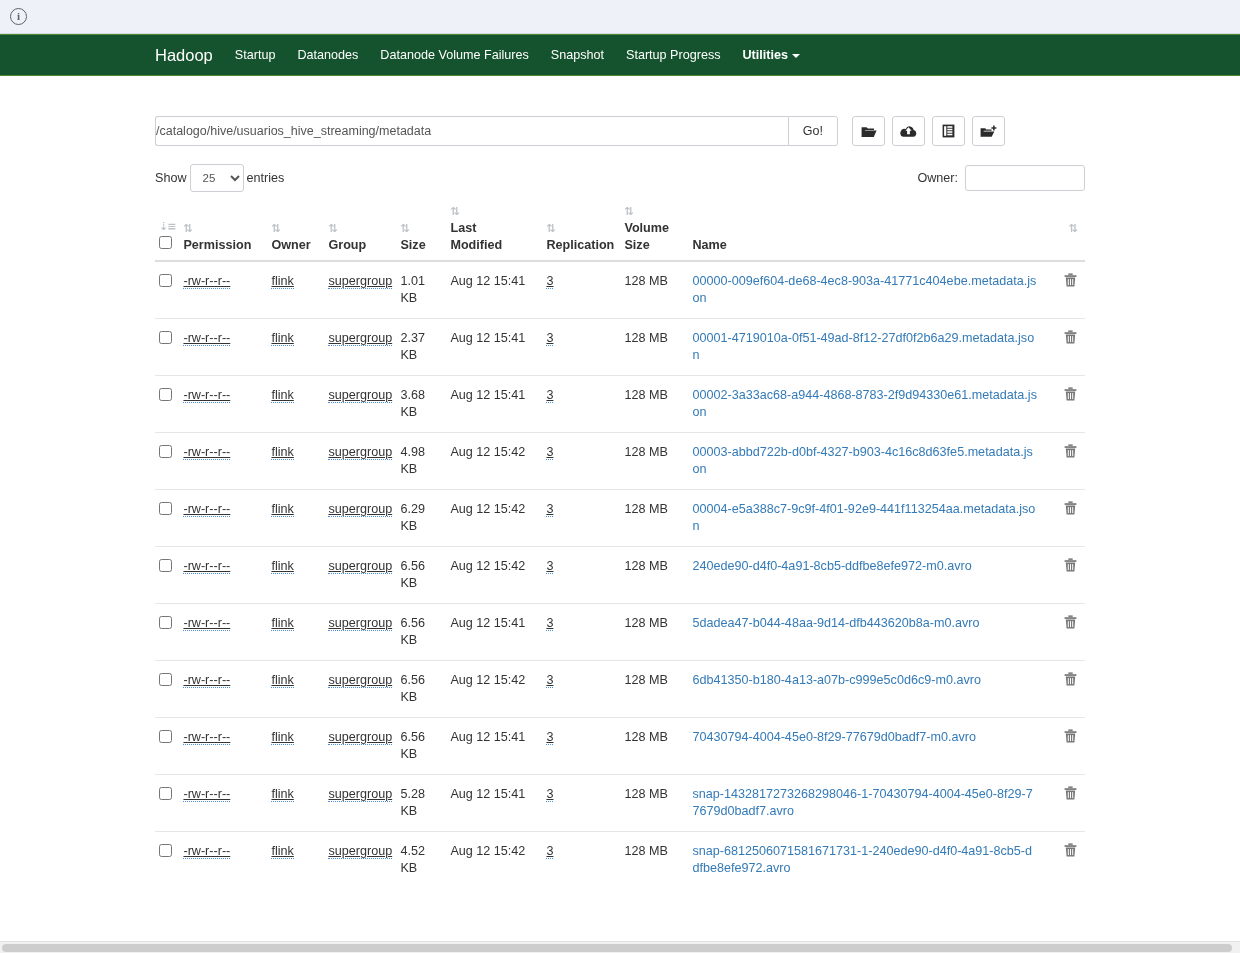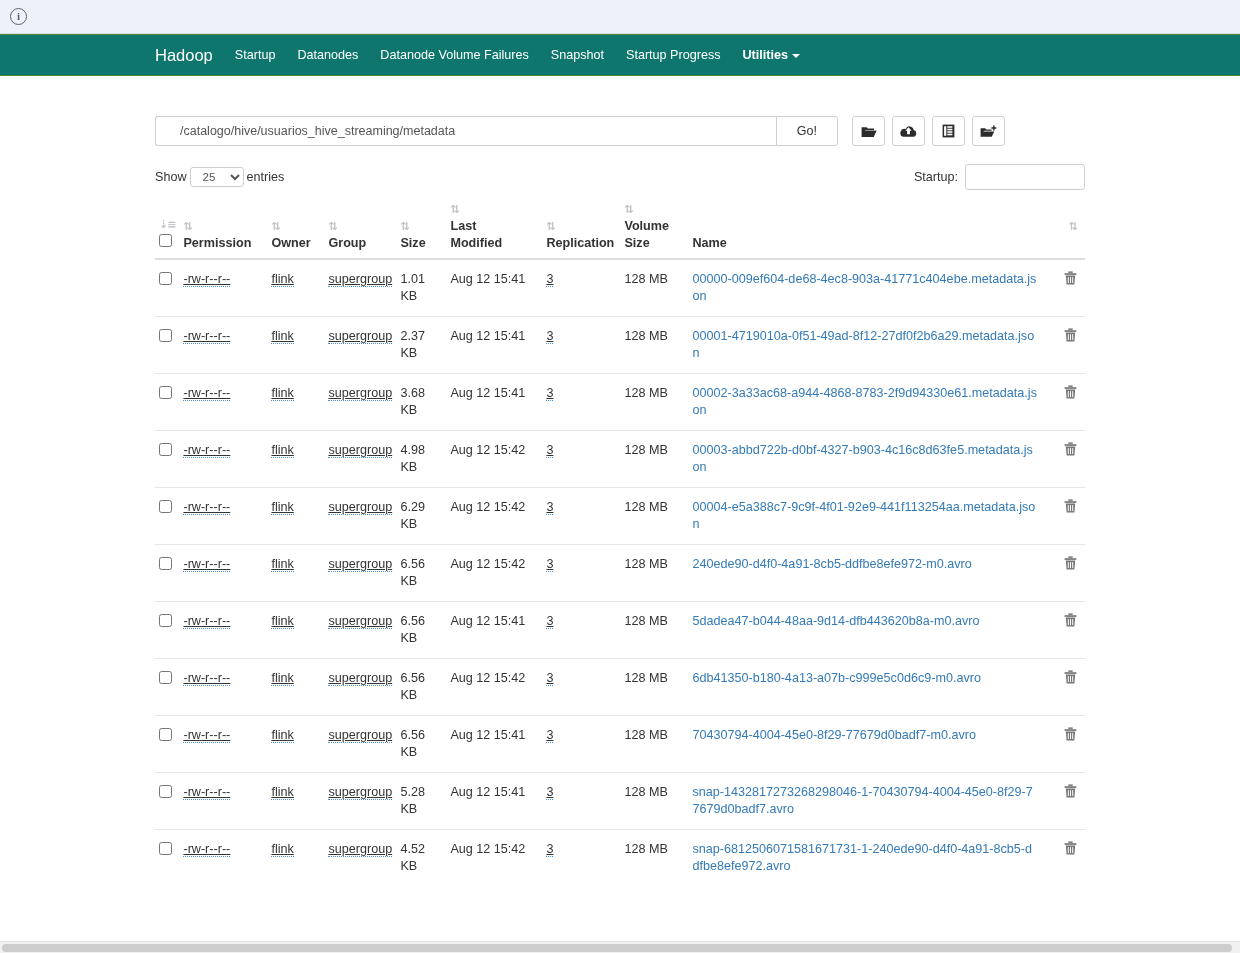--- a/index.html
+++ b/index.html
@@ -38,21 +38,21 @@
   .url-text {
     font-size: 14.5px;
     color: #202124;
     letter-spacing: .1px;
     white-space: nowrap;
   }
 
   
   .navbar {
     height: 42px;
-    background: #0f766e;
+    background: #14532d;
     border-top: 1px solid #4d8a31;
     border-bottom: 1px solid #4d8a31;
     display: flex;
     align-items: center;
   }
   .nav-inner {
     width: 930px;
     margin: 0 auto;
     display: flex;
     align-items: center;
@@ -106,34 +106,34 @@
   .input-group {
     display: flex;
     flex: 0 0 683px;
     height: 30px;
   }
   .path-input {
     flex: 1;
     border: 1px solid #ccd0d4;
     border-right: none;
     border-radius: 3px 0 0 3px;
-    padding: 0 24px;
+    padding: 0 0;
     font-size: 12.5px;
     color: #555555;
     font-family: "Liberation Sans", sans-serif;
     outline: none;
     background: #fff;
   }
   .go-btn {
     border: 1px solid #ccd0d4;
     border-radius: 0 3px 3px 0;
     background: #ffffff;
     color: #333333;
     font-size: 12.5px;
-    padding: 0 20px;
+    padding: 0 14px;
     cursor: pointer;
     font-family: "Liberation Sans", sans-serif;
   }
   .tool-btns { display: flex; margin-left: 14px; gap: 7px; }
   .tool-btn {
     width: 33px; height: 30px;
     border: 1px solid #ccd0d4;
     border-radius: 3px;
     background: #fff;
     display: flex;
@@ -147,21 +147,21 @@
   .dt-controls {
     display: flex;
     justify-content: space-between;
     align-items: center;
     margin-bottom: 12px;
     font-size: 12.6px;
     color: #333;
   }
   .dt-length { display: flex; align-items: center; gap: 3px; }
   .dt-select {
-    height: 20px;
+    height: 28px;
     border: 1px solid #ccd0d4;
     border-radius: 3px;
     font-size: 11.5px;
     padding: 0 4px 0 8px;
     color: #555;
     background: #fff;
     font-family: "Liberation Sans", sans-serif;
   }
   .dt-filter { display: flex; align-items: center; gap: 7px; }
   .dt-search {
@@ -320,21 +320,21 @@
     </div>
   </div>
 
   <div class="dt-controls">
     <div class="dt-length">
       <span>Show</span>
       <select class="dt-select"><option value="25">25</option><option value="50">50</option><option value="100">100</option></select>
       <span>entries</span>
     </div>
     <div class="dt-filter">
-      <span>Startup:</span>
+      <span>Owner:</span>
       <input class="dt-search" type="text" value="" style="">
     </div>
   </div>
 
   <table class="files">
     <thead>
       <tr>
         <th class="col-check">
           <span class="sort-ico">⇣≡</span>
           <input type="checkbox" style="">

